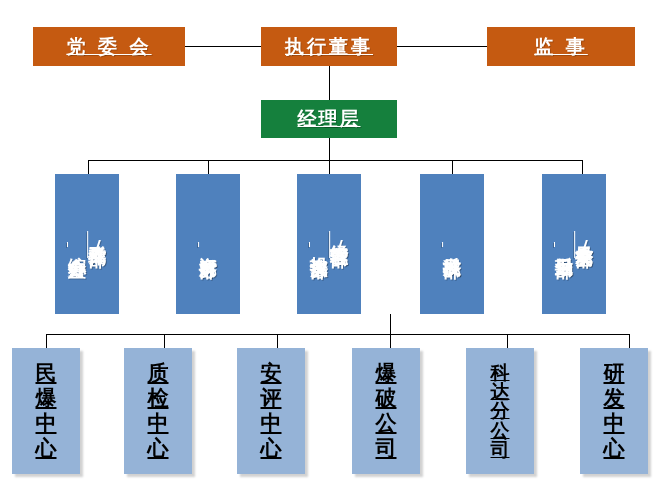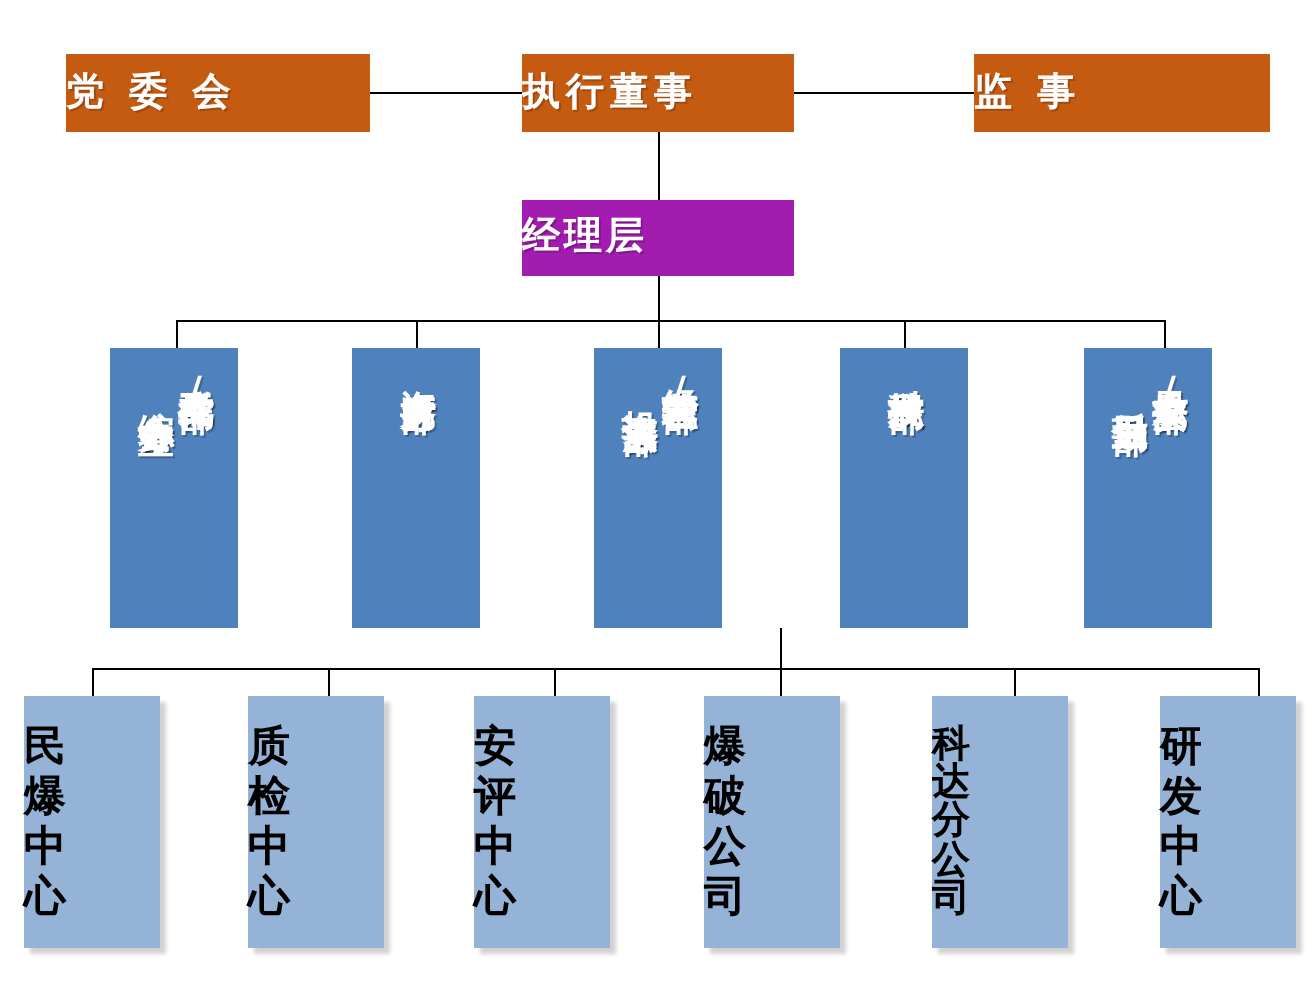--- a/index.html
+++ b/index.html
@@ -17,37 +17,39 @@
     background: #ffffff;
     overflow: hidden;
   }
 
   
   .box {
     position: absolute;
     box-sizing: border-box;
     display: flex;
     align-items: center;
+    justify-content: center;
     text-align: center;
     line-height: 1.05;
+    text-decoration: underline;
   }
 
   
   .lvl1 {
     background: #C55A11;
     color: #ffffff;
     font-weight: bold;
     font-size: 19px;
     letter-spacing: 3px;
     text-shadow: 1px 1px 0 rgba(0,0,0,0.18);
   }
 
   
   .lvl2 {
-    background: #a21caf;
+    background: #15803d;
     color: #ffffff;
     font-weight: bold;
     font-size: 19px;
     letter-spacing: 2px;
     text-shadow: 1px 1px 0 rgba(0,0,0,0.2);
   }
 
   
   .lvl3 {
     background: #4F81BD;

